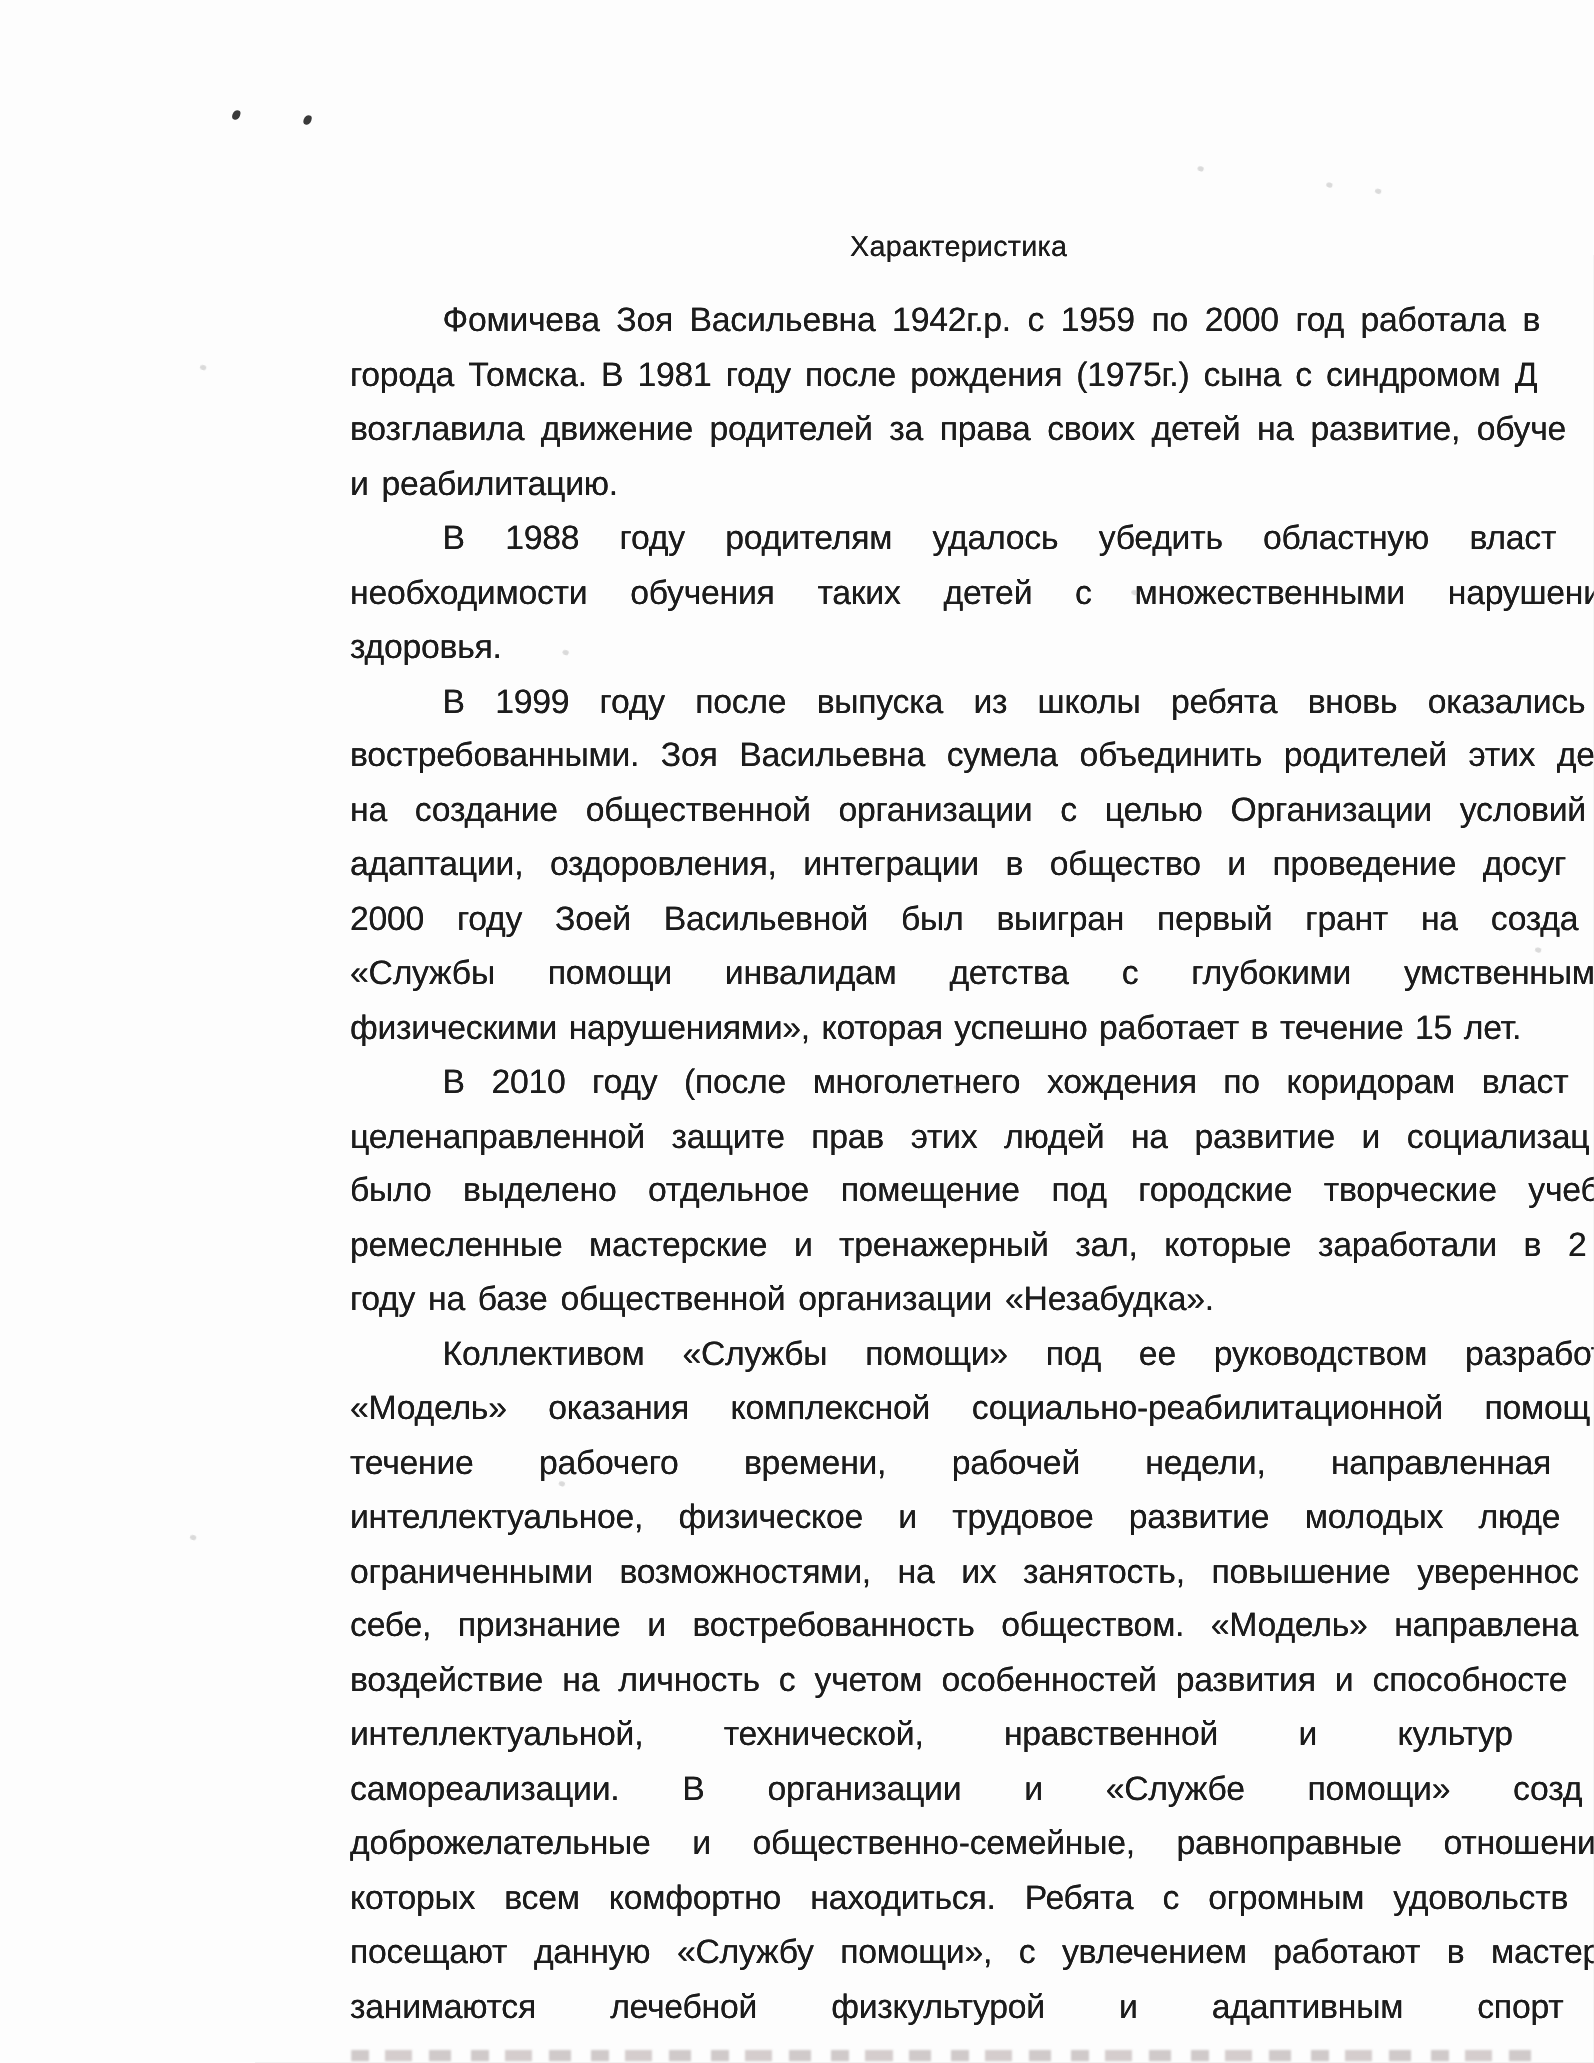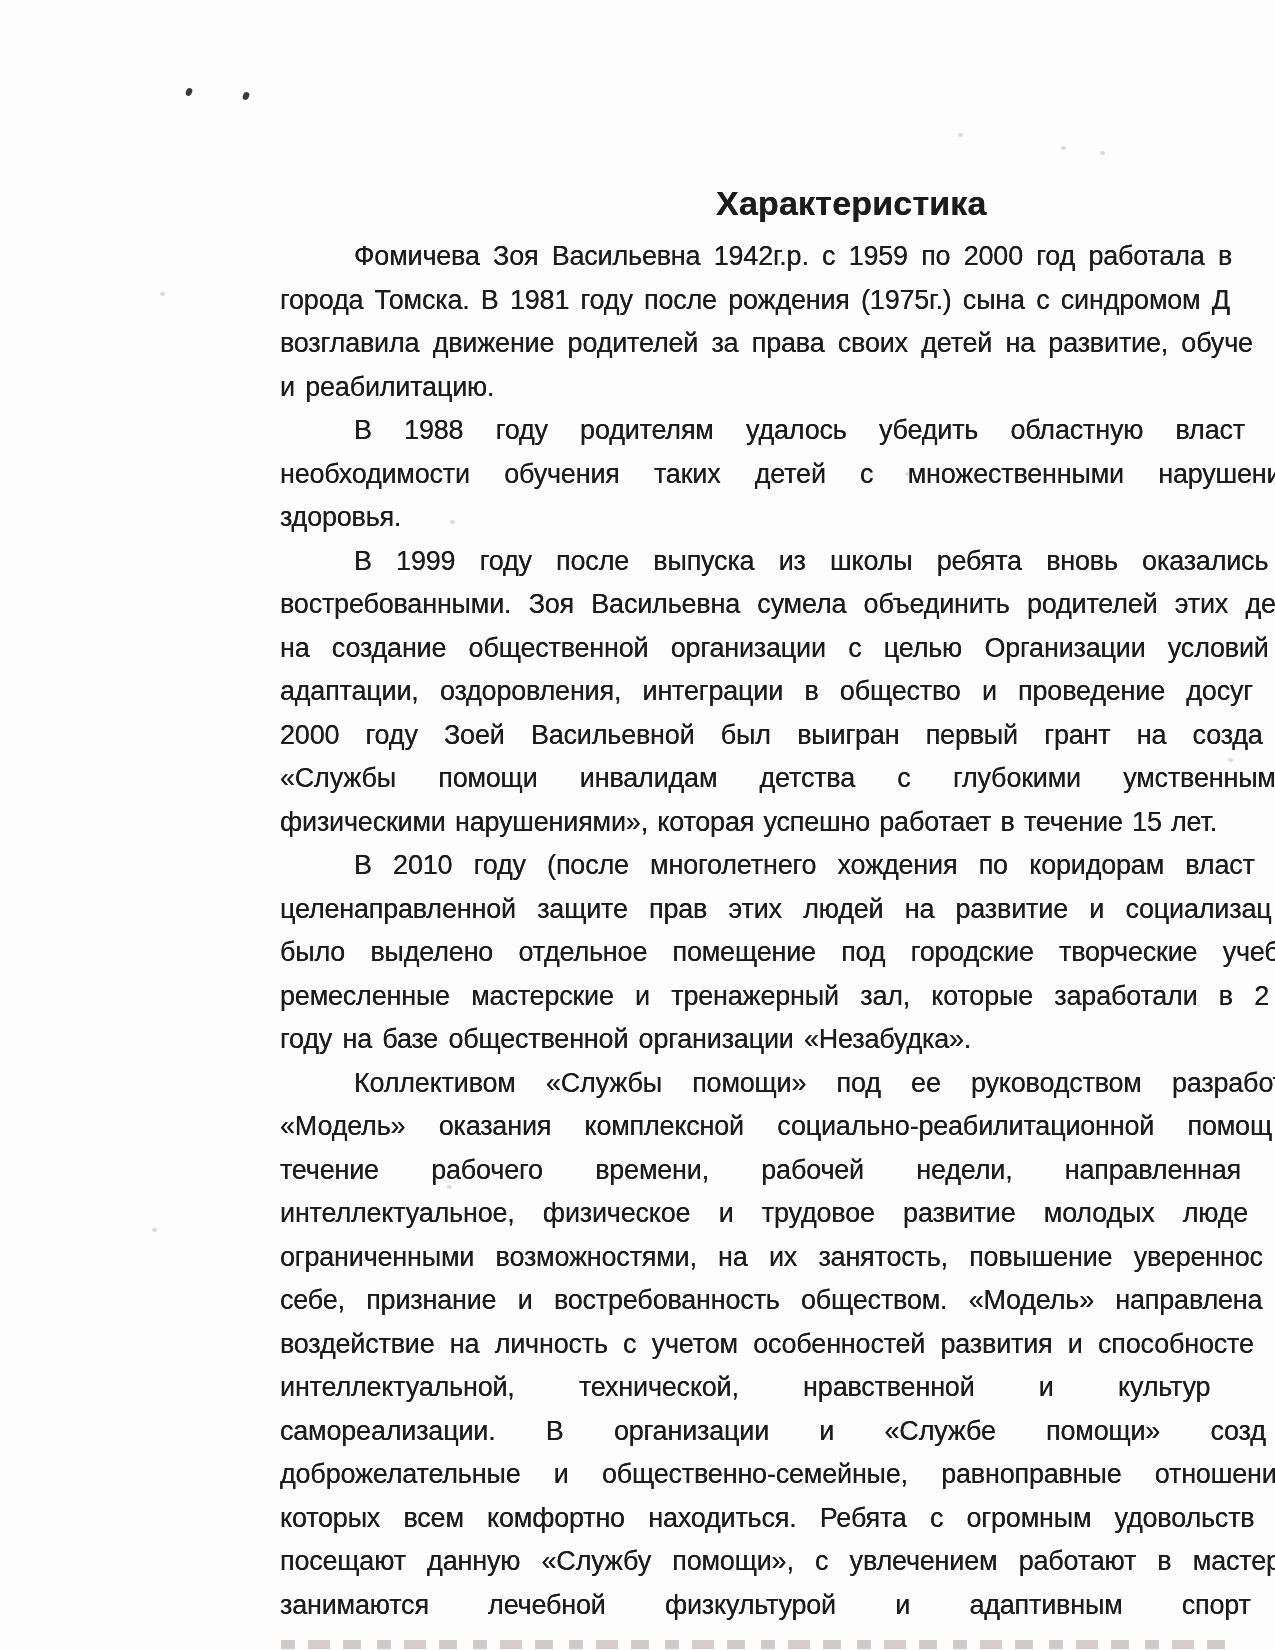--- a/index.html
+++ b/index.html
@@ -7,23 +7,23 @@
     position:relative;
     width:1275px; height:1650px;
     margin:0 auto;
     background:#fdfdfd;
     overflow:hidden;
     font-family:"Liberation Sans", sans-serif;
     color:#1c1c1c;
   }
   .doc-title {
     position:absolute;
-    left:716px; top:184px;
-    font-size:34px;
-    font-weight:700;
+    left:680px; top:184px;
+    font-size:23px;
+    font-weight:400;
     letter-spacing:0.2px;
     text-shadow:0 0 0.5px currentColor;
     white-space:nowrap;
   }
   .doc-body {
     position:absolute;
     left:280px; top:235px;
     width:1000px;
     font-size:27px;
   }

